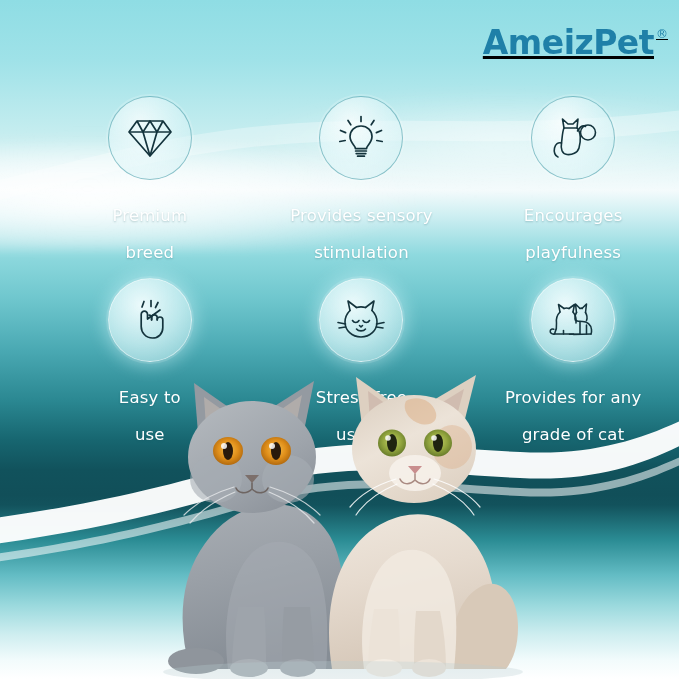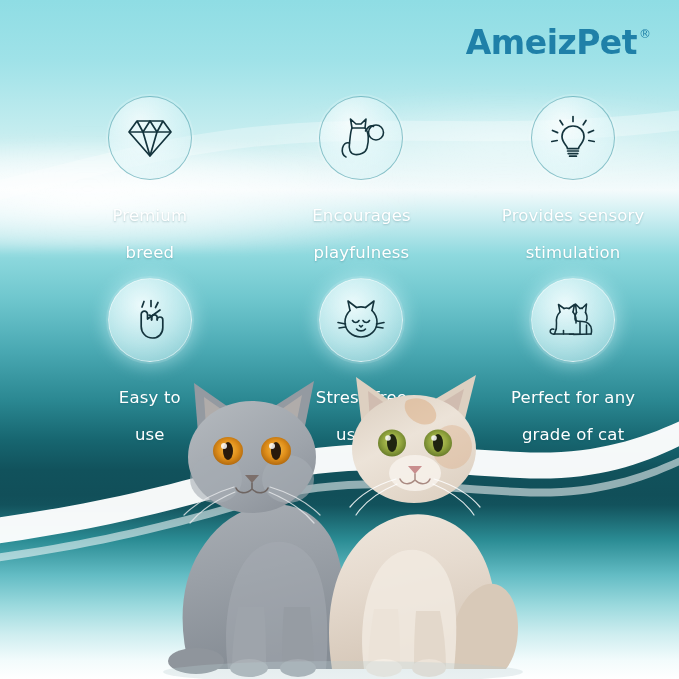--- a/index.html
+++ b/index.html
@@ -50,23 +50,24 @@
     background:radial-gradient(ellipse 50% 60% at 72% 40%,
        rgba(255,255,255,.55) 0%, rgba(255,255,255,0) 70%);
     filter:blur(10px);
   }
 
   
   .wave-wrap{position:absolute;left:0;top:0;width:679px;height:679px;pointer-events:none;}
 
   
   .logo{
-    position:absolute;right:28px;top:26px;
+    position:absolute;right:11px;top:26px;
     display:flex;align-items:flex-start;
     line-height:1;
+    text-decoration:underline;
   }
   .logo-text{
     font-family:"DejaVu Sans",sans-serif;
     font-weight:bold;
     font-size:33px;
     letter-spacing:-.5px;
     color:#1f80a8;
   }
   .logo-reg{
     font-family:"DejaVu Sans",sans-serif;
@@ -170,38 +171,20 @@
               <path d="M2 15 L44 15"></path>
               <path d="M10 4 L16 15 L23 39"></path>
               <path d="M36 4 L30 15 L23 39"></path>
               <path d="M16 15 L23 4 L30 15"></path>
             </g>
           </svg>
         </div>
         <div class="flabel">
           <span>Premium</span><br>
           <span>breed</span>
-        </div>
-      </div>
-
-      <div class="feature">
-        <div class="badge">
-          <svg width="50" height="46" viewBox="0 0 50 46">
-            <g fill="none" stroke="#14343d" stroke-width="1.6" stroke-linecap="round" stroke-linejoin="round">
-              <path d="M16 13 L14.5 4 L20 9 L25 9 L30 4 L29 13"></path>
-              <path d="M29 13 C33 17 33 26 31 33 C29.5 38 24 40 19 39.5 C14 39 12.5 34 13.5 28 C14.3 22 14.5 16 16 13 Z"></path>
-              <path d="M13.5 28 C10 27 7.5 29 6.5 33 C5.6 37 7 41 10 42"></path>
-              <path d="M29.5 16 C32 12 35 10 37.5 11.5"></path>
-              <circle cx="40" cy="17.5" r="7.5"></circle>
-            </g>
-          </svg>
-        </div>
-        <div class="flabel">
-          <span>Encourages</span><br>
-          <span>playfulness</span>
         </div>
       </div>
 
       <div class="feature">
         <div class="badge">
           <svg width="48" height="48" viewBox="0 0 48 48">
             <g fill="none" stroke="#14343d" stroke-width="1.7" stroke-linecap="round" stroke-linejoin="round">
               <path d="M24 12 C17.5 12 13 16.8 13 22.6 C13 26.6 15.3 29.3 16.8 31.2 C17.9 32.6 18.4 33.4 18.4 34.6 L29.6 34.6 C29.6 33.4 30.1 32.6 31.2 31.2 C32.7 29.3 35 26.6 35 22.6 C35 16.8 30.5 12 24 12 Z"></path>
               <path d="M18.6 37 L29.4 37"></path>
               <path d="M19.2 39.6 L28.8 39.6"></path>
@@ -212,20 +195,38 @@
               <path d="M3.5 16.5 L8.6 18.6"></path>
               <path d="M44.5 16.5 L39.4 18.6"></path>
               <path d="M2.8 27.5 L8.2 26.5"></path>
               <path d="M45.2 27.5 L39.8 26.5"></path>
             </g>
           </svg>
         </div>
         <div class="flabel">
           <span>Provides sensory</span><br>
           <span>stimulation</span>
+        </div>
+      </div>
+
+      <div class="feature">
+        <div class="badge">
+          <svg width="50" height="46" viewBox="0 0 50 46">
+            <g fill="none" stroke="#14343d" stroke-width="1.6" stroke-linecap="round" stroke-linejoin="round">
+              <path d="M16 13 L14.5 4 L20 9 L25 9 L30 4 L29 13"></path>
+              <path d="M29 13 C33 17 33 26 31 33 C29.5 38 24 40 19 39.5 C14 39 12.5 34 13.5 28 C14.3 22 14.5 16 16 13 Z"></path>
+              <path d="M13.5 28 C10 27 7.5 29 6.5 33 C5.6 37 7 41 10 42"></path>
+              <path d="M29.5 16 C32 12 35 10 37.5 11.5"></path>
+              <circle cx="40" cy="17.5" r="7.5"></circle>
+            </g>
+          </svg>
+        </div>
+        <div class="flabel">
+          <span>Encourages</span><br>
+          <span>playfulness</span>
         </div>
       </div>
 
     </div>
 
     <div class="frow row2">
 
       <div class="feature">
         <div class="badge dark">
           <svg width="46" height="46" viewBox="0 0 46 46">
@@ -289,21 +290,21 @@
               <path d="M30.5 13.5 C29 16 28.5 19 29.5 21.5 C31.5 22.5 34.5 22.5 36.5 22.5 C41 22.5 45 25.5 45.5 30.5 C45.8 33 45 35 45 35"></path>
               <path d="M39.5 13.5 C41 16 41.5 19 40.5 21.5"></path>
               <path d="M34 22.5 L34 35"></path>
               <path d="M40.5 26 L40.5 35"></path>
               <path d="M45 35 L27.5 35.5"></path>
               <path d="M33.5 35.2 L23.5 35.2"></path>
             </g>
           </svg>
         </div>
         <div class="flabel">
-          <span>Perfect for any</span><br>
+          <span>Provides for any</span><br>
           <span>grade of cat</span>
         </div>
       </div>
 
     </div>
   </div>
 
   <div class="cats">
     <svg width="440" height="310" viewBox="0 0 440 310" xmlns="http://www.w3.org/2000/svg">
       <defs>

